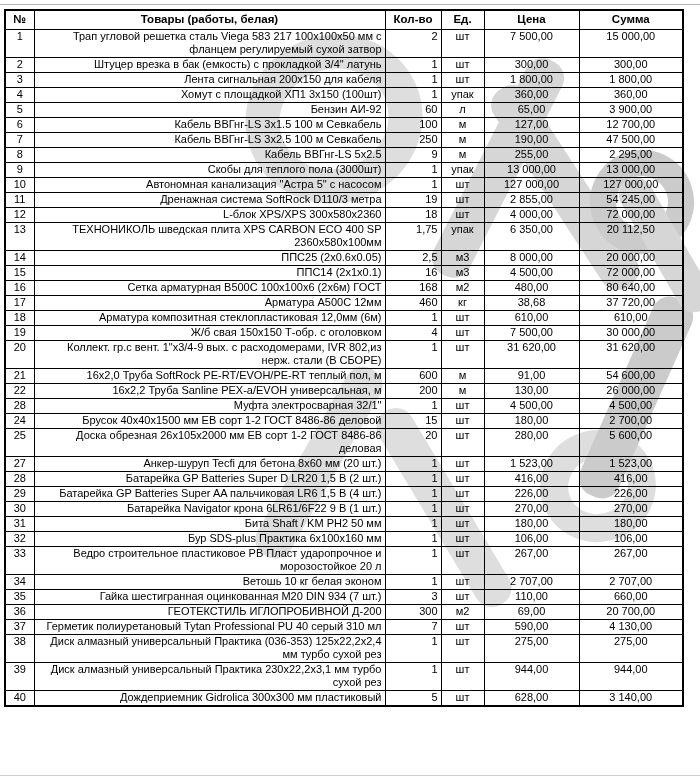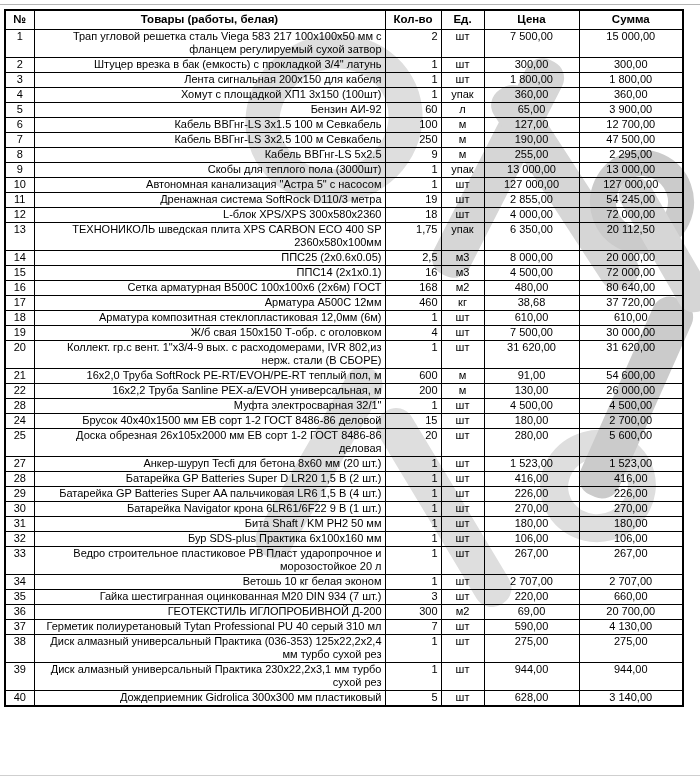--- a/index.html
+++ b/index.html
@@ -354,21 +354,21 @@
     <td class="c-qty">1</td>
     <td class="c-unit">шт</td>
     <td class="c-price">2 707,00</td>
     <td class="c-sum">2 707,00</td>
   </tr>
       <tr>
     <td class="c-num">35</td>
     <td class="c-name">Гайка шестигранная оцинкованная М20 DIN 934 (7 шт.)</td>
     <td class="c-qty">3</td>
     <td class="c-unit">шт</td>
-    <td class="c-price">220,00</td>
+    <td class="c-price">110,00</td>
     <td class="c-sum">660,00</td>
   </tr>
       <tr>
     <td class="c-num">36</td>
     <td class="c-name">ГЕОТЕКСТИЛЬ ИГЛОПРОБИВНОЙ Д-200</td>
     <td class="c-qty">300</td>
     <td class="c-unit">м2</td>
     <td class="c-price">69,00</td>
     <td class="c-sum">20 700,00</td>
   </tr>

